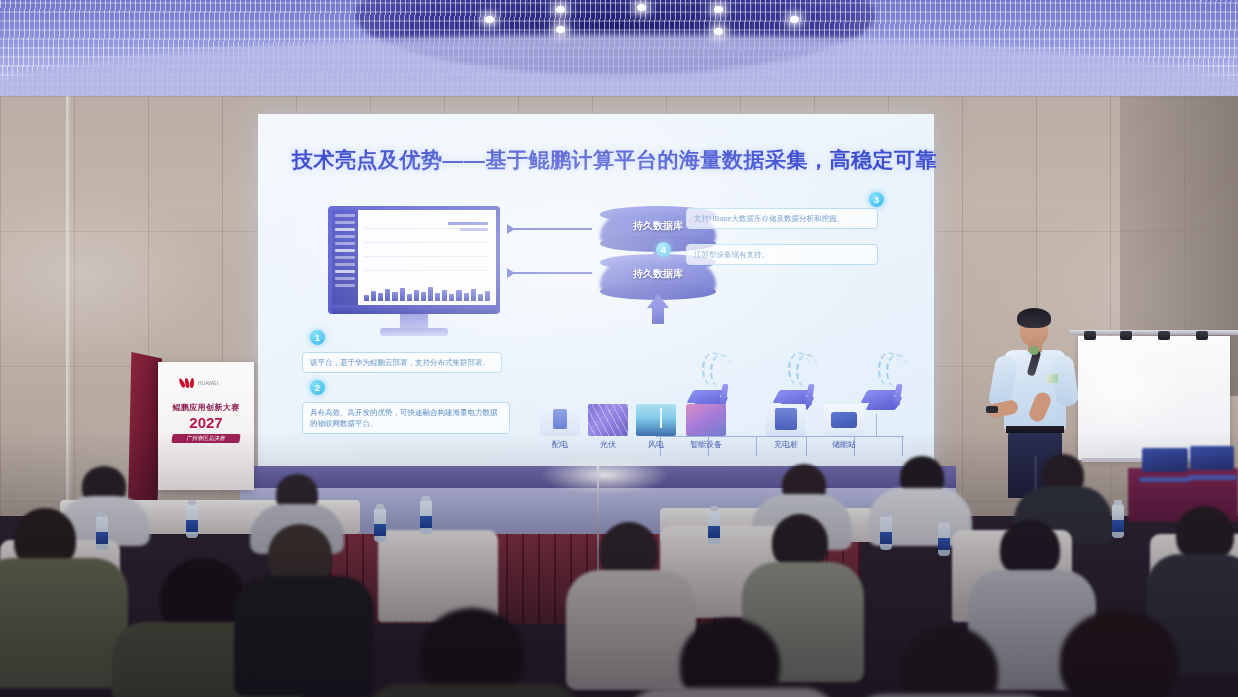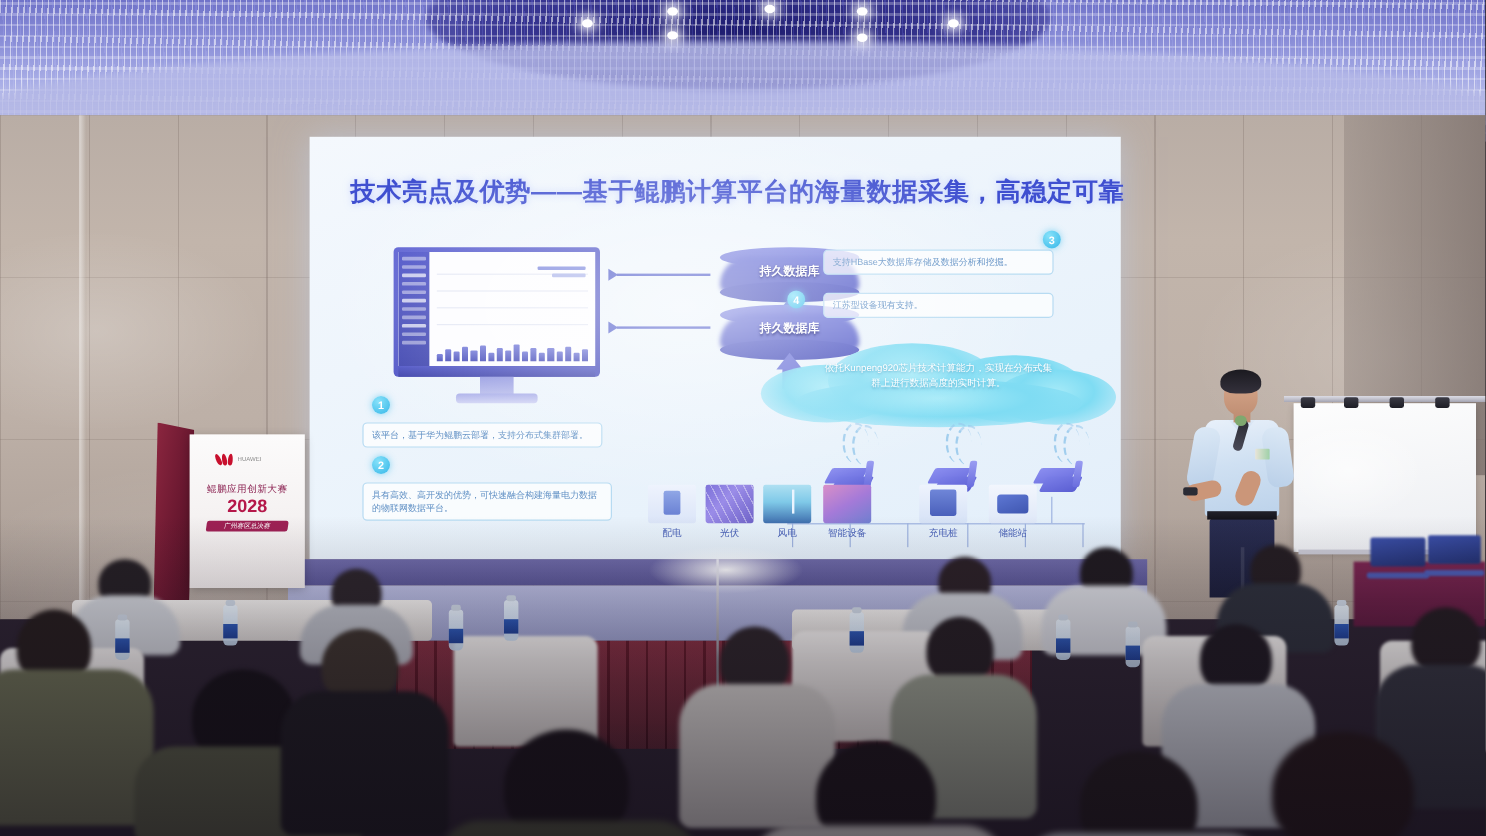--- a/index.html
+++ b/index.html
@@ -224,21 +224,21 @@
 
   
   .banner { position:absolute; left:158px; top:362px; width:96px; height:128px;
             background:linear-gradient(180deg,#fcfbfb,#efeaea);
             box-shadow:0 2px 8px rgba(0,0,0,.25); }
   .banner-logo { position:absolute; left:22px; top:16px; width:54px; height:10px; }
   .banner-logo .petal { position:absolute; width:4px; height:10px; border-radius:50% 50% 50% 50%/60% 60% 40% 40%;
                         background:#c8102e; }
   .banner-logo .txt { position:absolute; left:18px; top:2px; font-size:5px; color:#8a8a8a; }
   .banner-h { position:absolute; left:6px; top:40px; width:84px; text-align:center;
-              font-size:8px; font-weight:normal; color:#8a2050; letter-spacing:.4px; }
+              font-size:8px; font-weight:bold; color:#8a2050; letter-spacing:.4px; }
   .banner-year { position:absolute; left:6px; top:52px; width:84px; text-align:center;
                  font-size:15px; font-weight:bold; color:#b5184a; }
   .banner-sub { position:absolute; left:14px; top:72px; width:68px; text-align:center;
                 font-size:5.5px; color:#fff; background:#9e2054; border-radius:2px; padding:1px 0;
                 transform:skewX(-8deg); }
   .banner-drape { position:absolute; left:128px; top:352px; width:34px; height:160px;
                   background:linear-gradient(100deg,#8e2740,#6a1830 55%, #4a1022 100%);
                   clip-path:polygon(10% 0, 100% 4%, 86% 100%, 0 96%); }
 
   
@@ -416,31 +416,20 @@
     <div class="up-arrow" style="left:389px;top:180px;">
       <div class="stem"></div>
         <div class="tip"></div>
     </div>
 
     <div class="badge" style="left:611px;top:78px;">3</div>
     <div class="callout" style="left:428px;top:94px;width:192px;">支持HBase大数据库存储及数据分析和挖掘。</div>
     <div class="badge" style="left:398px;top:128px;">4</div>
     <div class="callout" style="left:428px;top:130px;width:192px;">江苏型设备现有支持。</div>
 
-    <div class="cloud">
-      <div class="blob" style="left:0;top:18px;width:110px;height:48px;"></div>
-      <div class="blob" style="left:56px;top:0;width:140px;height:62px;"></div>
-      <div class="blob" style="left:150px;top:10px;width:120px;height:56px;"></div>
-      <div class="blob" style="left:196px;top:22px;width:100px;height:46px;"></div>
-      <div class="blob" style="left:28px;top:30px;width:240px;height:40px;"></div>
-      <div class="cloud-txt">
-        <div>依托Kunpeng920芯片技术计算能力，实现在分布式集</div>
-        <div>群上进行数据高度的实时计算。</div>
-      </div>
-    </div>
 
     <div class="dash-arc" style="left:444px;top:238px;"></div>
     <div class="dash-arc" style="left:452px;top:240px;"></div>
     <div class="dash-arc" style="left:530px;top:238px;"></div>
     <div class="dash-arc" style="left:538px;top:240px;"></div>
     <div class="dash-arc" style="left:620px;top:238px;"></div>
     <div class="dash-arc" style="left:628px;top:240px;"></div>
 
     <div class="gw" style="left:432px;top:268px;">
       <div class="plate"></div>
@@ -542,21 +531,21 @@
 
   <div class="banner-drape"></div>
   <div class="banner">
     <div class="banner-logo">
       <div class="petal" style="left:0;top:0;transform:rotate(-26deg);"></div>
       <div class="petal" style="left:5px;top:0;transform:rotate(-10deg);"></div>
       <div class="petal" style="left:10px;top:0;transform:rotate(6deg);"></div>
       <div class="txt">HUAWEI</div>
     </div>
     <div class="banner-h">鲲鹏应用创新大赛</div>
-    <div class="banner-year">2028</div>
+    <div class="banner-year">2027</div>
     <div class="banner-sub">广州赛区总决赛</div>
   </div>
 
   <div class="fg">
 
     <div class="tablecloth" style="left:60px;top:70px;width:300px;height:34px;"></div>
     <div class="tablecloth" style="left:660px;top:78px;width:300px;height:34px;"></div>
     <div class="purple-table" style="left:1128px;top:38px;width:110px;height:54px;"></div>
 
     <div class="laptop" style="left:1142px;top:18px;width:46px;height:34px;">

